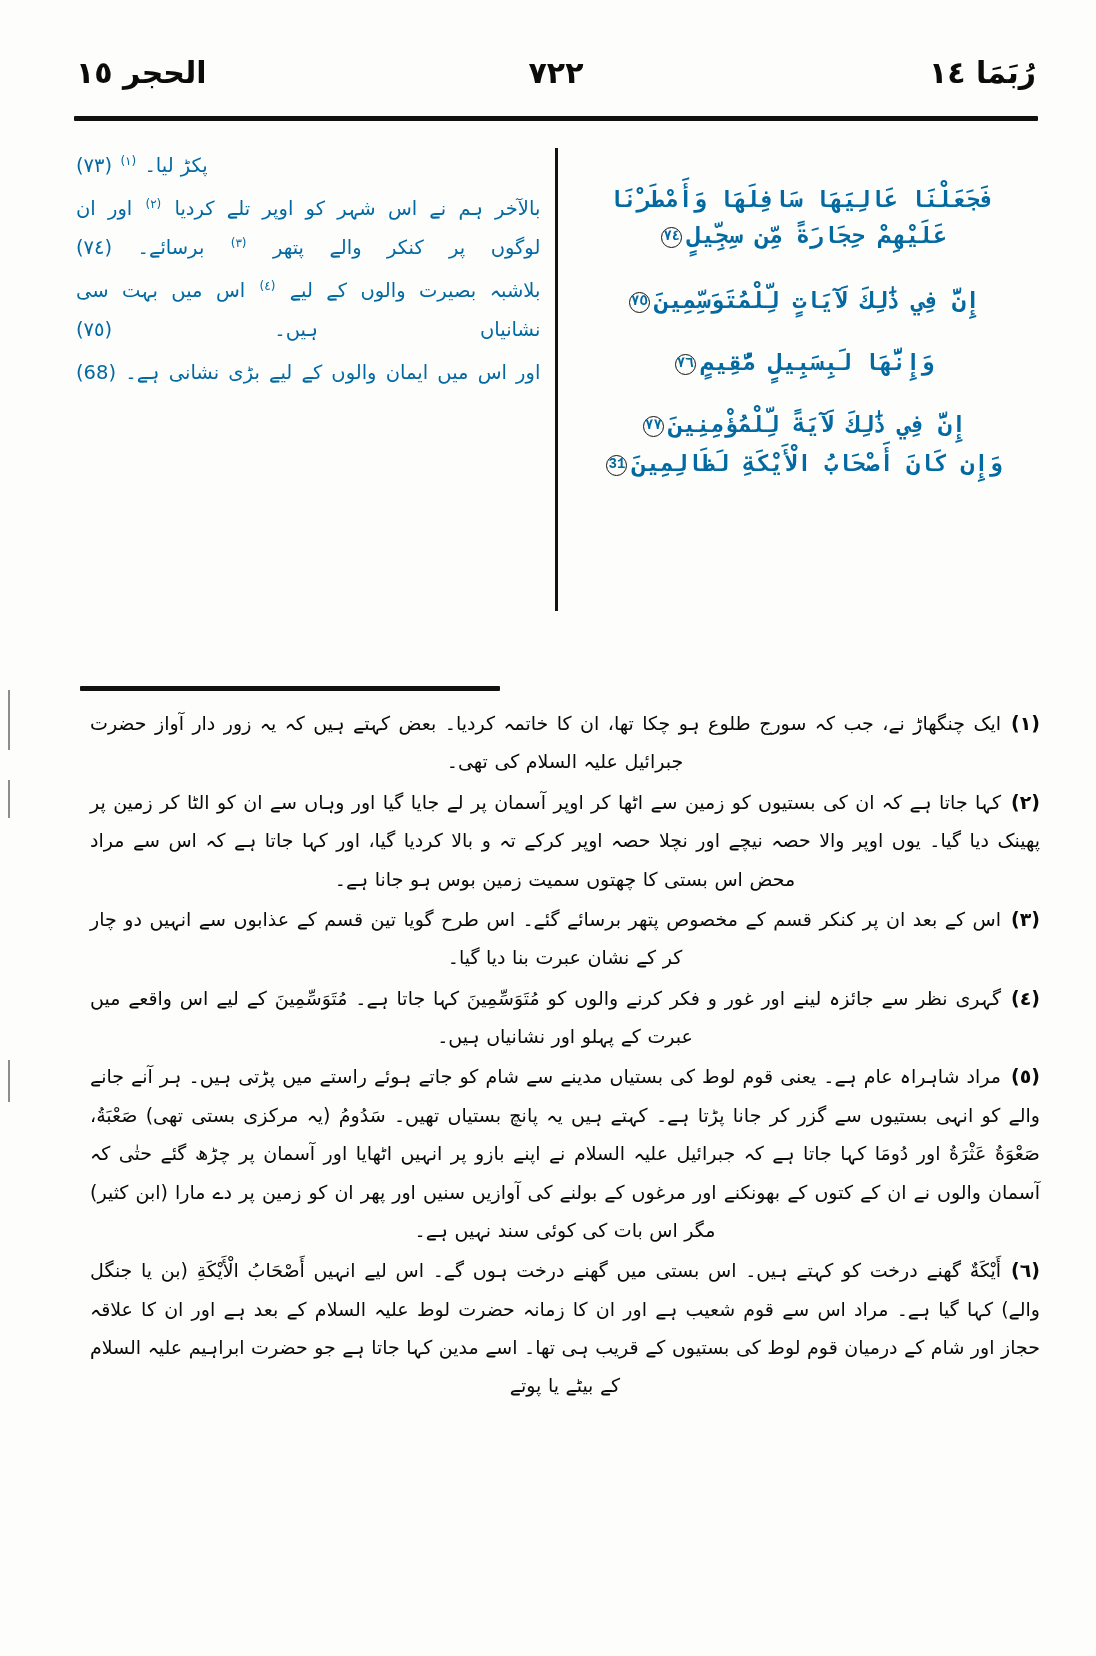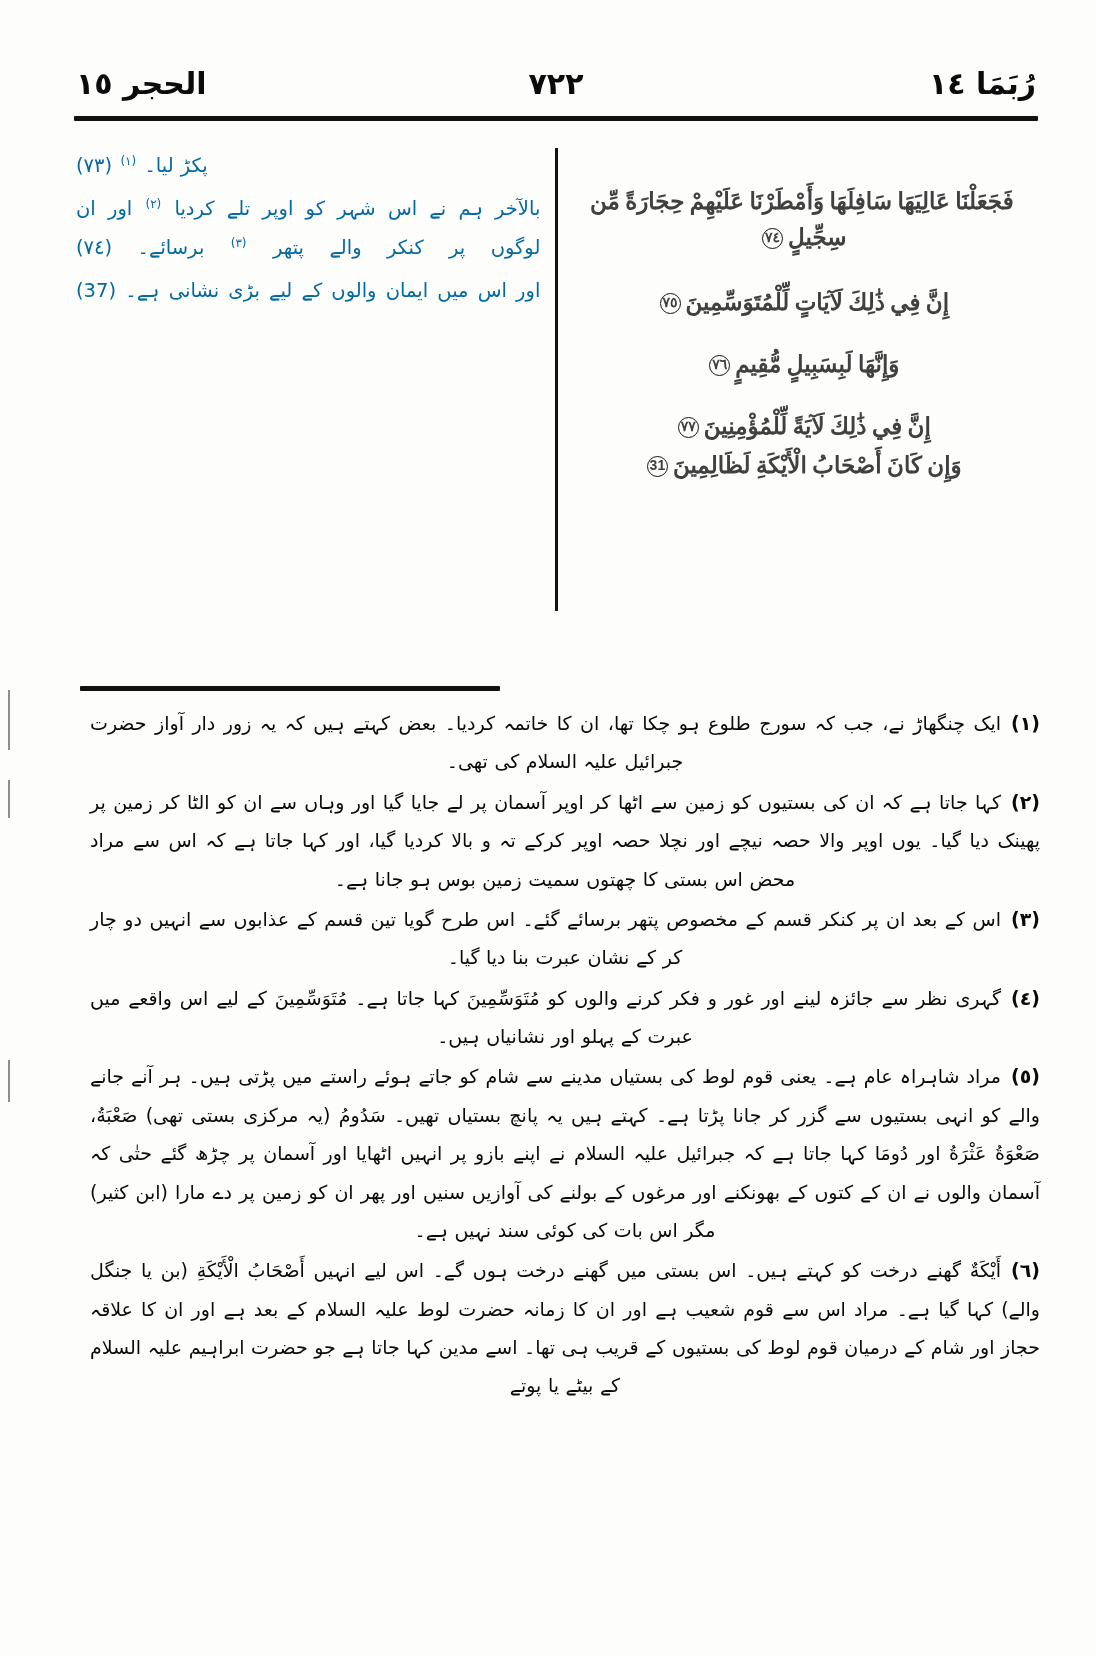--- a/index.html
+++ b/index.html
@@ -23,21 +23,21 @@
     left: 8px;
     width: 2px;
     background: #8d8d8d;
   }
 
   
   .header {
     position: absolute;
     left: 72px;
     right: 56px;
-    top: 58px;
+    top: 47px;
     height: 58px;
   }
   .header .hdr-cell {
     position: absolute;
     top: 0;
     white-space: nowrap;
     direction: rtl;
     font-family: "DejaVu Sans", sans-serif;
     font-size: 30px;
     line-height: 52px;
@@ -82,25 +82,25 @@
     width: 49%;
     height: 100%;
     direction: rtl;
     text-align: center;
     padding-top: 44px;
     box-sizing: border-box;
   }
   .ayah {
     direction: rtl;
     unicode-bidi: isolate;
-    font-family: Liberation Sans, sans-serif;
+    font-family: Liberation Mono, monospace;
     font-size: 23px;
     line-height: 1.55;
     font-weight: 700;
-    color: #404040;
+    color: #0369a1;
     margin: 0 0 30px 0;
     padding: 0 4px;
     word-spacing: -1px;
   }
   .ayah.small-gap { margin-bottom: 26px; }
   .ayah.tight { margin-bottom: 4px; }
   .ayah-num {
     display: inline-block;
     font-size: 14px;
     font-weight: 700;
@@ -203,21 +203,22 @@
     <div class="col-arabic" id="arabic-col">
         <p class="ayah "><span>فَجَعَلْنَا عَالِيَهَا سَافِلَهَا وَأَمْطَرْنَا عَلَيْهِمْ حِجَارَةً مِّن سِجِّيلٍ</span><span class="ayah-num">٧٤</span></p>
         <p class="ayah small-gap"><span>إِنَّ فِي ذَٰلِكَ لَآيَاتٍ لِّلْمُتَوَسِّمِينَ</span><span class="ayah-num">٧٥</span></p>
         <p class="ayah small-gap"><span>وَإِنَّهَا لَبِسَبِيلٍ مُّقِيمٍ</span><span class="ayah-num">٧٦</span></p>
         <p class="ayah tight"><span>إِنَّ فِي ذَٰلِكَ لَآيَةً لِّلْمُؤْمِنِينَ</span><span class="ayah-num">٧٧</span></p>
         <p class="ayah "><span>وَإِن كَانَ أَصْحَابُ الْأَيْكَةِ لَظَالِمِينَ</span><span class="ayah-num">31</span></p>
       </div>
     <div class="col-urdu" id="urdu-col">
         <p class="urdu-line first">پکڑ لیا۔ <sup class="fn">(١)</sup> (٧٣)</p>
         <p class="urdu-line">بالآخر ہم نے اس شہر کو اوپر تلے کردیا <sup class="fn">(٢)</sup> اور ان لوگوں پر کنکر والے پتھر <sup class="fn">(٣)</sup> برسائے۔ (٧٤)</p>
-        <p class="urdu-line">اور اس میں ایمان والوں کے لیے بڑی نشانی ہے۔ (37)</p>
+        <p class="urdu-line">بلاشبہ بصیرت والوں کے لیے <sup class="fn">(٤)</sup> اس میں بہت سی نشانیاں ہیں۔ (٧٥)</p>
+        <p class="urdu-line">اور اس میں ایمان والوں کے لیے بڑی نشانی ہے۔ (68)</p>
       </div>
   </div>
 
   <div class="fn-rule"></div>
 
   <div class="footnotes" id="footnotes">
       <p class="footnote"><span class="fn-marker">(١)</span><span>ایک چنگھاڑ نے، جب کہ سورج طلوع ہو چکا تھا، ان کا خاتمہ کردیا۔ بعض کہتے ہیں کہ یہ زور دار آواز حضرت جبرائیل علیہ السلام کی تھی۔</span></p>
       <p class="footnote"><span class="fn-marker">(٢)</span><span>کہا جاتا ہے کہ ان کی بستیوں کو زمین سے اٹھا کر اوپر آسمان پر لے جایا گیا اور وہاں سے ان کو الٹا کر زمین پر پھینک دیا گیا۔ یوں اوپر والا حصہ نیچے اور نچلا حصہ اوپر کرکے تہ و بالا کردیا گیا، اور کہا جاتا ہے کہ اس سے مراد محض اس بستی کا چھتوں سمیت زمین بوس ہو جانا ہے۔</span></p>
       <p class="footnote"><span class="fn-marker">(٣)</span><span>اس کے بعد ان پر کنکر قسم کے مخصوص پتھر برسائے گئے۔ اس طرح گویا تین قسم کے عذابوں سے انہیں دو چار کر کے نشان عبرت بنا دیا گیا۔</span></p>
       <p class="footnote"><span class="fn-marker">(٤)</span><span>گہری نظر سے جائزہ لینے اور غور و فکر کرنے والوں کو مُتَوَسِّمِینَ کہا جاتا ہے۔ مُتَوَسِّمِینَ کے لیے اس واقعے میں عبرت کے پہلو اور نشانیاں ہیں۔</span></p>

